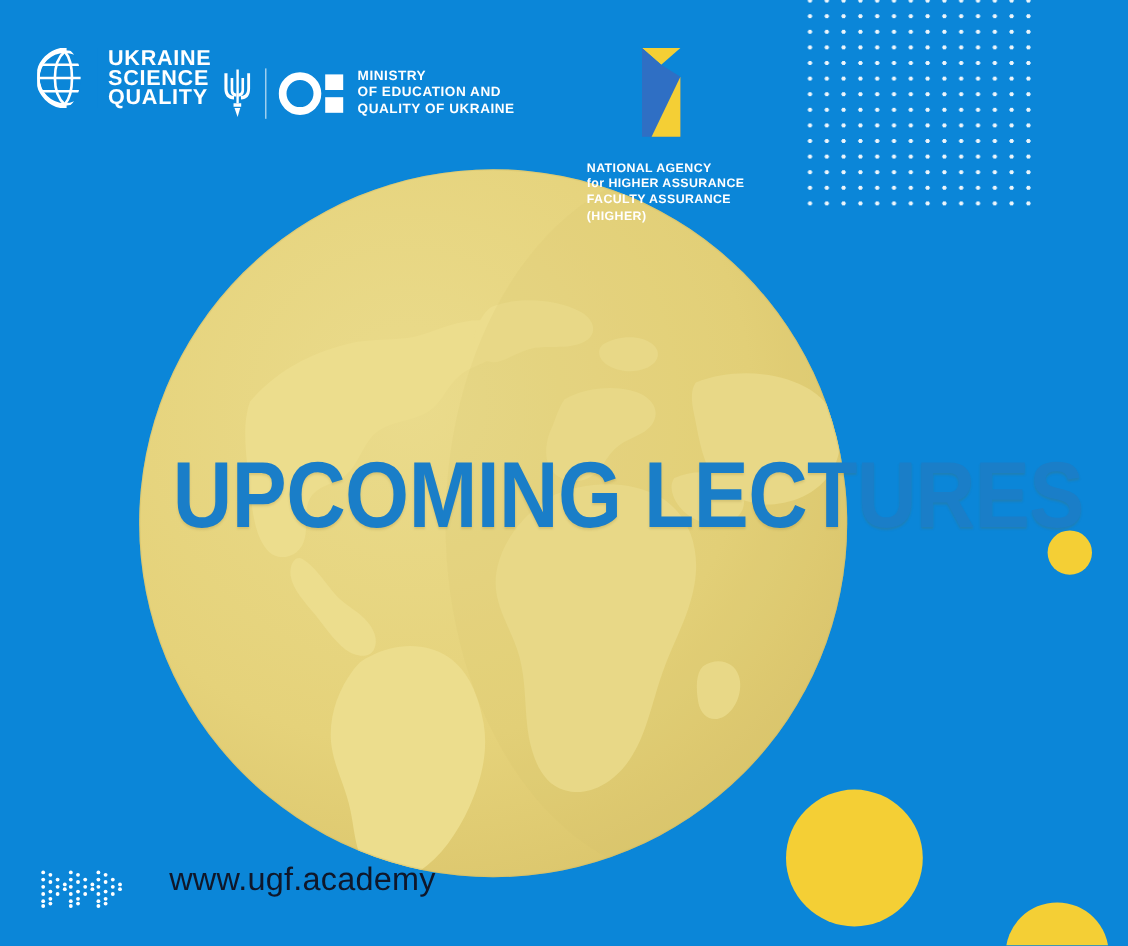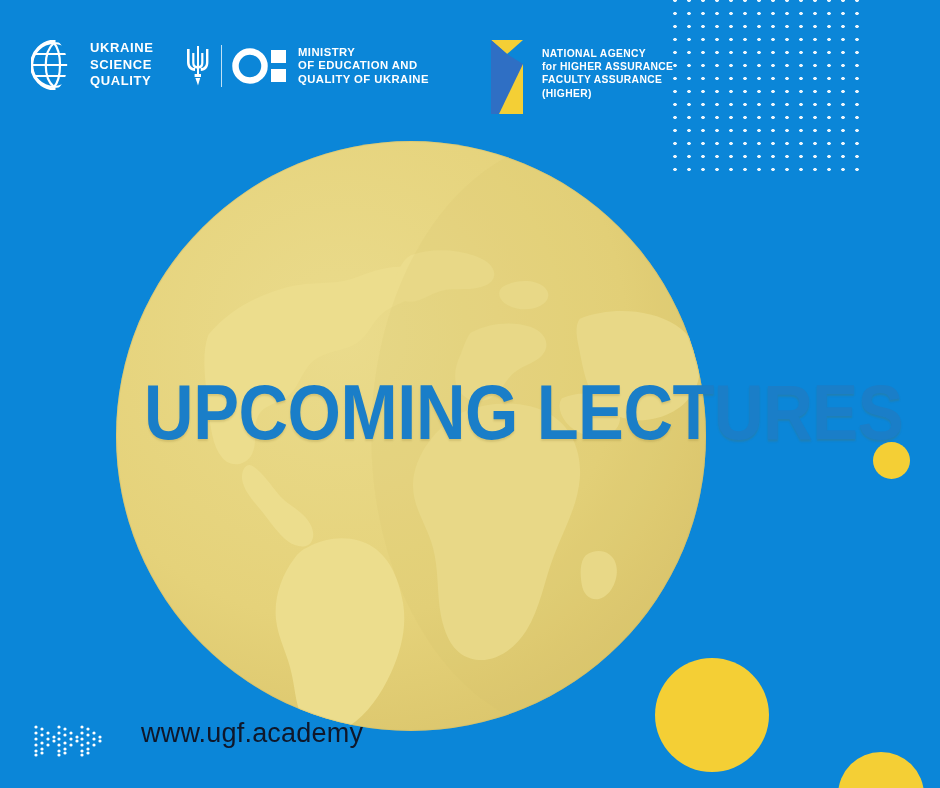--- a/index.html
+++ b/index.html
@@ -59,39 +59,39 @@
   .logos{
     position:absolute;left:0;top:0;width:940px;height:130px;
   }
 
   .logo-ugf{
     position:absolute;left:31px;top:40px;
     display:flex;align-items:center;gap:9px;
   }
   .logo-ugf .mark{width:50px;height:50px;flex:0 0 50px;}
   .logo-ugf .words{
-    color:#ffffff;font-weight:700;font-size:13px;line-height:16.5px;
+    color:#ffffff;font-weight:700;font-size:18px;line-height:16.5px;
     letter-spacing:.6px;
   }
 
   .logo-mon{
-    position:absolute;left:185px;top:44px;
+    position:absolute;left:185px;top:56px;
     display:flex;align-items:center;gap:10px;
   }
   .logo-mon .tryzub{width:26px;height:44px;flex:0 0 26px;}
   .logo-mon .divider{width:1px;height:42px;background:rgba(255,255,255,.75);}
   .logo-mon .oe{width:56px;height:40px;flex:0 0 56px;}
   .logo-mon .words{
     color:#ffffff;font-weight:700;font-size:11.3px;line-height:13.6px;
     letter-spacing:.45px;
   }
 
   .logo-naqa{
     position:absolute;left:489px;top:38px;
-    display:flex;align-items:flex-start;gap:9px;
+    display:flex;align-items:center;gap:9px;flex-direction:column;
   }
   .logo-naqa .mark{width:44px;height:78px;flex:0 0 44px;}
   .logo-naqa .words{
     color:#ffffff;font-weight:700;font-size:10.3px;line-height:13.2px;
     letter-spacing:.35px;padding-top:9px;
   }
 
   
   .footer{
     position:absolute;left:0;bottom:0;width:940px;height:92px;

